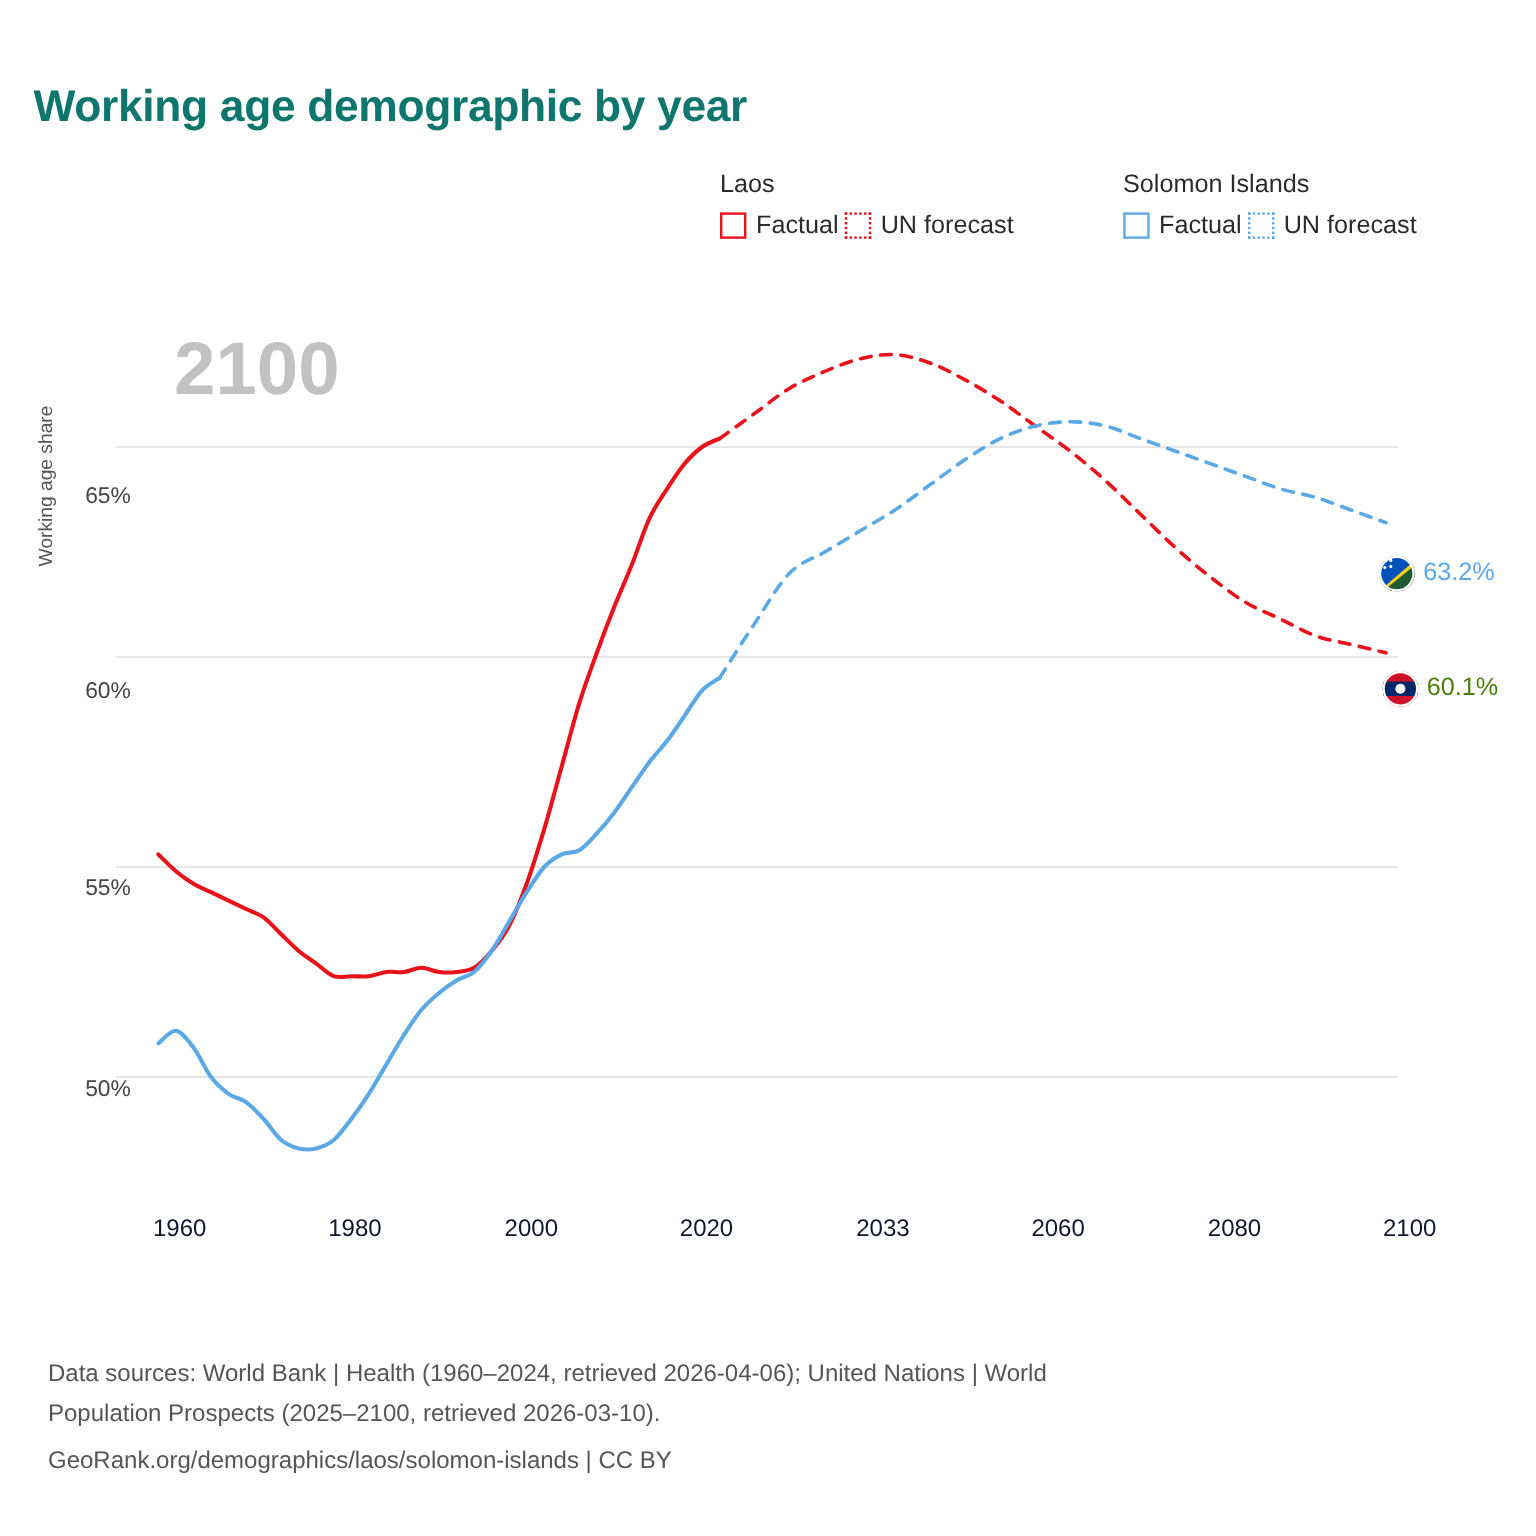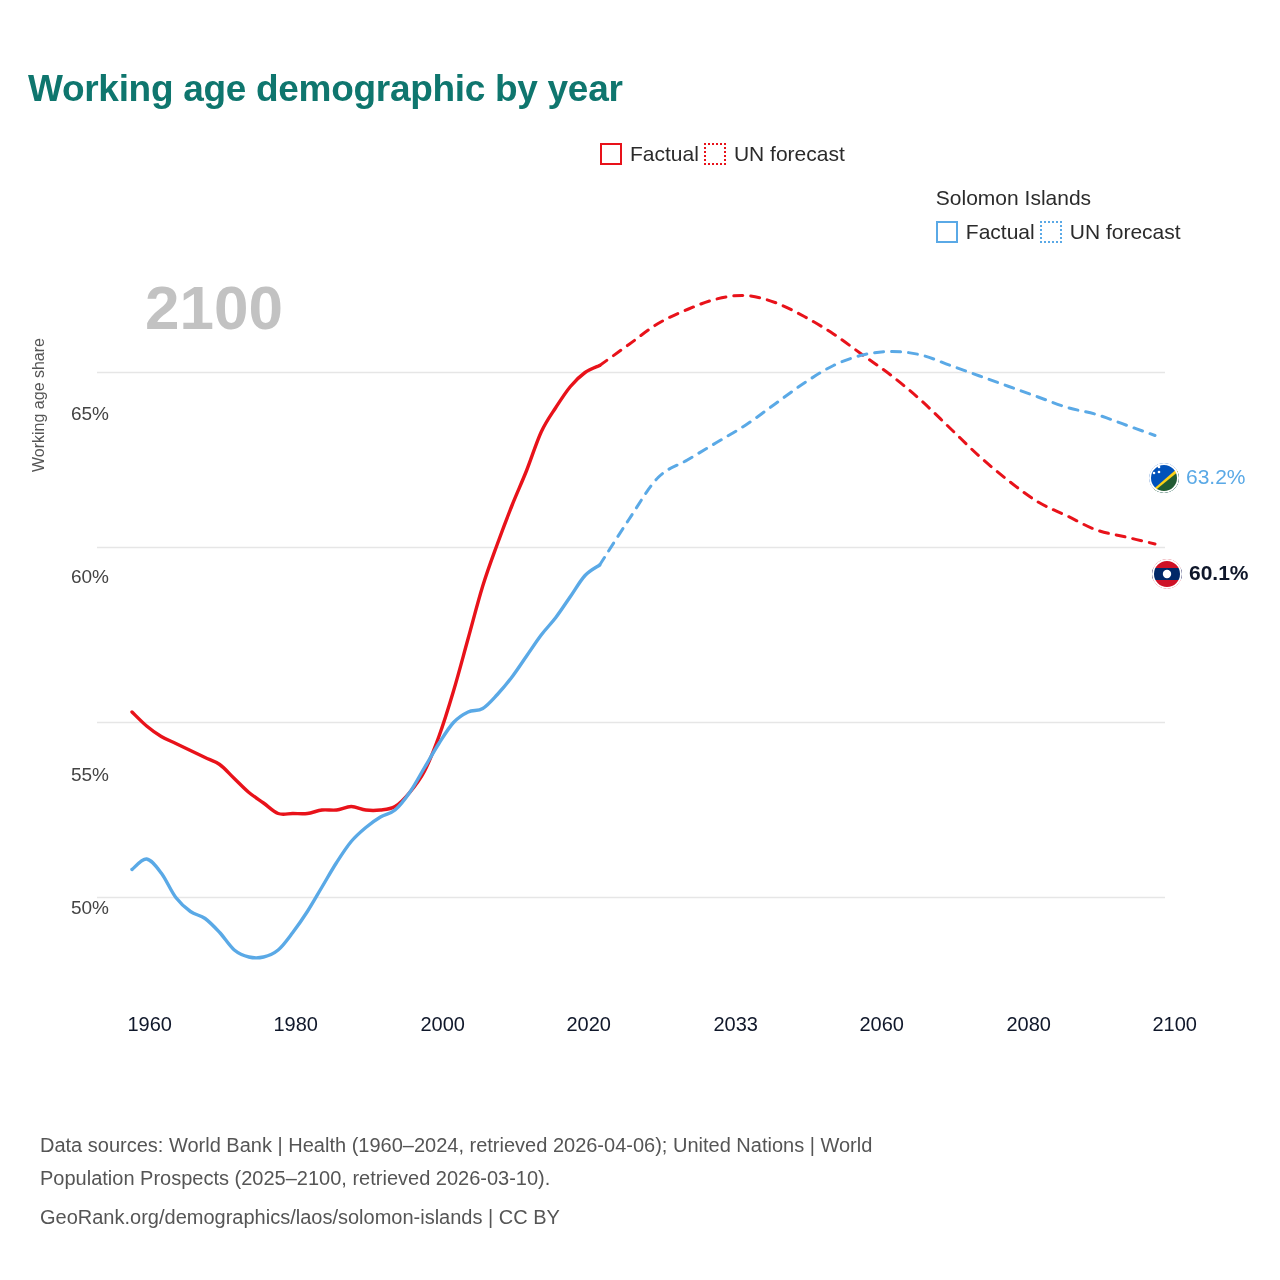--- a/index.html
+++ b/index.html
@@ -36,21 +36,21 @@
     top: 142px;
     width: 660px;
     font-size: 21px;
     color: #2b2b2b;
   }
   .legend-group {
     display: inline-block;
     vertical-align: top;
   }
   .legend-group.laos { width: 330px; }
-  .legend-group.solomon { width: 320px; margin-top: 44px; }
+  .legend-group.solomon { width: 320px; }
   .legend-title {
     font-size: 21px;
     color: #2b2b2b;
     margin-bottom: 10px;
     white-space: nowrap;
   }
   .legend-items {
     display: flex;
     flex-direction: row;
     align-items: center;
@@ -119,21 +119,21 @@
     color: #0f172a;
     text-align: right;
     width: 80px;
   }
   .endlabel {
     position: absolute;
     font-size: 21px;
     font-weight: normal;
     white-space: nowrap;
   }
-  .endlabel.red { color: #0f172a; font-weight: bold; }
+  .endlabel.red { color: #4d7c0f; }
   .endlabel.blue { color: #5aa9e6; }
 
   
   .footer {
     position: absolute;
     left: 40px;
     top: 1085px;
     width: 1200px;
     font-size: 20px;
     color: #555555;
@@ -153,20 +153,21 @@
 </style>
 </head>
 <body>
 
 <div class="page">
 
   <div class="title">Working age demographic by year</div>
 
   <div class="legend">
     <div class="legend-group laos">
+      <div class="legend-title">Laos</div>
       <div class="legend-items">
         <div class="legend-item">
           <span class="swatch solid-red"></span>
           <span class="legend-label">Factual</span>
         </div>
         <div class="legend-item">
           <span class="swatch dot-red"></span>
           <span class="legend-label">UN forecast</span>
         </div>
       </div>
@@ -186,21 +187,21 @@
     </div>
   </div>
 
   <div class="year-watermark">2100</div>
 
   <div class="chart-wrap">
 
     <div class="y-axis-label">Working age share</div>
 
     <div class="ytick" style="left: 50px; top: 897px;">50%</div>
-    <div class="ytick" style="left: 50px; top: 764px;">55%</div>
+    <div class="ytick" style="left: 50px; top: 730px;">55%</div>
     <div class="ytick" style="left: 50px; top: 566px;">60%</div>
     <div class="ytick" style="left: 50px; top: 403px;">65%</div>
 
     <div class="xtick" style="left: 92px; top: 1013px;">1960</div>
     <div class="xtick" style="left: 238px; top: 1013px;">1980</div>
     <div class="xtick" style="left: 385px; top: 1013px;">2000</div>
     <div class="xtick" style="left: 531px; top: 1013px;">2020</div>
     <div class="xtick" style="left: 678px; top: 1013px;">2033</div>
     <div class="xtick" style="left: 824px; top: 1013px;">2060</div>
     <div class="xtick" style="left: 971px; top: 1013px;">2080</div>

